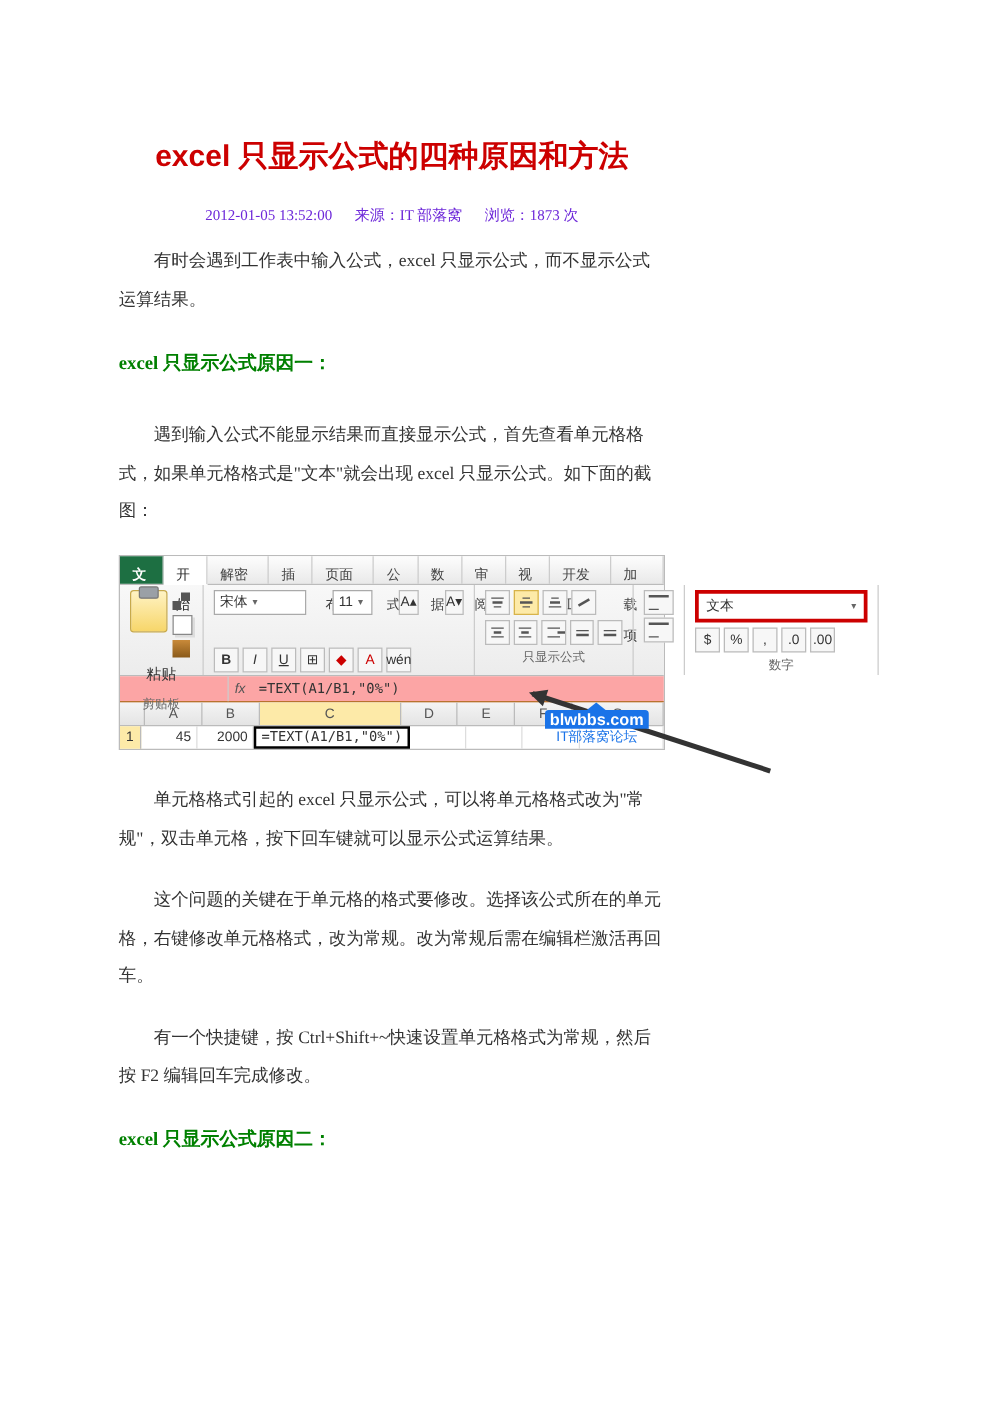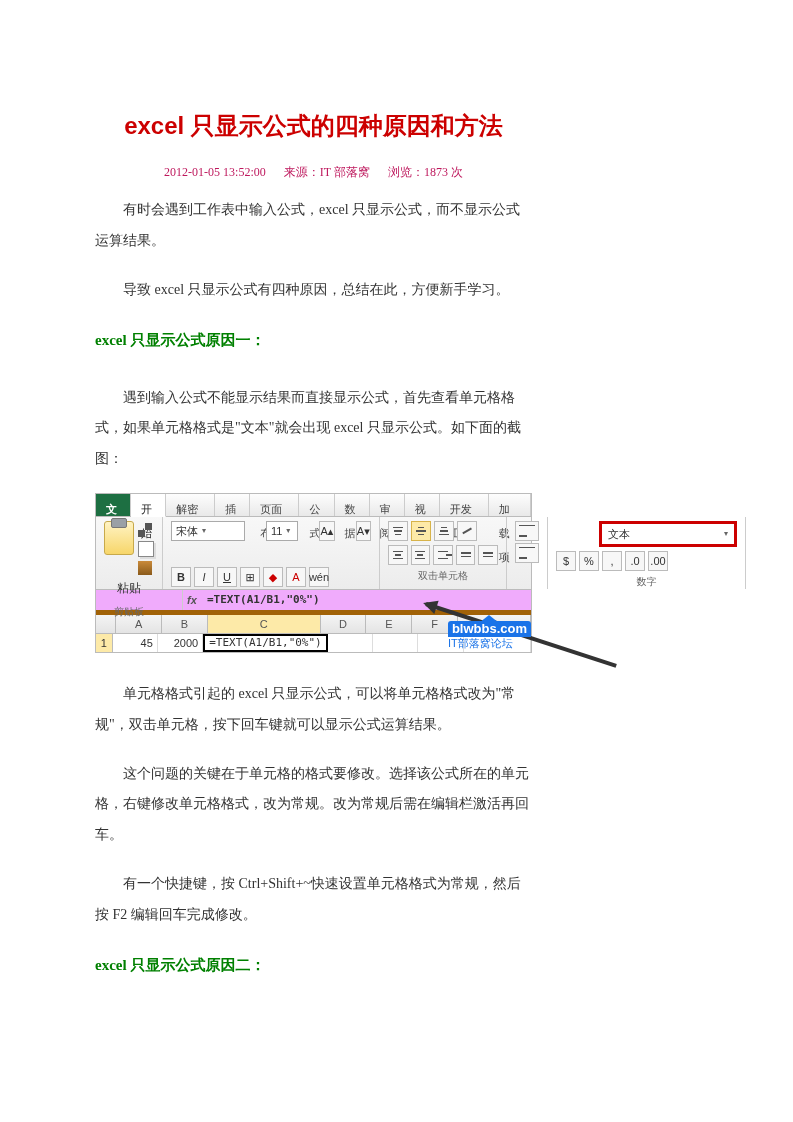--- a/index.html
+++ b/index.html
@@ -21,21 +21,21 @@
     text-align: center;
     color: #cc0000;
     font-size: 24px;
     font-weight: bold;
     margin: 0 0 6px 0;
     font-family: "SimHei", "黑体", sans-serif;
   }
   .meta {
     text-align: center;
     font-size: 12px;
-    color: #be185d;
+    color: #6d28d9;
     margin-bottom: 10px;
   }
   .summary {
     background: #f2f2f2;
     padding: 6px 10px;
     margin-bottom: 14px;
     font-size: 14px;
     color: #333;
   }
   .summary b { font-weight: bold; }
@@ -130,25 +130,25 @@
   .font-bottom{ display:flex; gap:3px;}
   .align-top{ display:flex; gap:3px; margin-bottom:4px;}
   .align-bottom{ display:flex; gap:3px;}
   .align-btn{ width:18px; height:18px; border:1px solid #bbb; background:#f7f7f7; display:flex; flex-direction:column; align-items:center; justify-content:center; gap:2px;}
   .align-btn span{ display:block; height:1.5px; background:#555;}
   .align-btn.active{ background:#fdeaa8; border-color:#d7b34a;}
   .wrap-btn{ border:1px solid #bbb; background:#f7f7f7; width:22px; height:18px; position:relative;}
   .wrap-btn::before{content:"";position:absolute;left:3px;top:3px;right:3px;height:1.5px;background:#555;}
   .wrap-btn::after{content:"";position:absolute;left:3px;bottom:3px;width:8px;height:1.5px;background:#555;}
   .num-box{ display:flex; flex-direction:column; gap:4px; position:relative;}
-  .num-dd{ width:120px; height:20px; border:3px solid #c00; background:#fff; display:flex; align-items:center; padding:0 6px; font-size:11px;margin-left:43px;}
+  .num-dd{ width:120px; height:20px; border:3px solid #c00; background:#fff; display:flex; align-items:center; padding:0 6px; font-size:11px;}
   .num-dd .arr{ margin-left:auto; font-size:8px; color:#666;}
   .num-row{ display:flex; gap:3px;}
 
-  .formula-bar{ display:flex; height:20px; border-bottom:5px solid #a16207; background:#f0abfc; align-items:center;font-weight:bold;}
+  .formula-bar{ display:flex; height:20px; border-bottom:1px solid #a16207; background:#fca5a5; align-items:center;}
   .namebox{ width:74px; border-right:1px solid #ccc; padding:0 6px; font-size:11px; height:100%; display:flex; align-items:center;}
   .fx{ width:18px; text-align:center; font-style:italic; color:#555;}
   .formula-txt{ flex:1; padding:0 6px; font-family: "Consolas", monospace; font-size:11px;}
 
   .sheet-hdr{ display:flex; height:18px; background:linear-gradient(#f4f4f4,#e4e4e4); border-bottom:1px solid #bbb;}
   .rowh{ width:24px; border-right:1px solid #bbb;}
   .colh{ border-right:1px solid #bbb; text-align:center; font-size:11px; color:#555; line-height:18px;}
   .colA{width:56px;} .colB{width:56px;} .colC{width:140px;} .colD{width:56px;} .colE{width:56px;} .colF{width:56px;} .colG{width:90px;}
   .colh.sel{ background:#fdeaa8;}
   .row1{ display:flex; height:18px;}
@@ -162,22 +162,22 @@
     border-top:4px solid #333;
     top: 108px; left: 330px;
     transform: rotate(18deg);
     transform-origin: left center;
   }
   .arrow-line::after{
     content:""; position:absolute; left:-10px; top:-9px;
     border:7px solid transparent; border-right:14px solid #333;
   }
   .watermark{
-    position:absolute; right:0; bottom:2px;
-    font-size:11px; color:#1a73e8; text-align:left; line-height:1.2;
+    position:absolute; right:12px; bottom:2px;
+    font-size:11px; color:#1a73e8; text-align:center; line-height:1.2;
   }
   .watermark .logo{
     background:#1a73e8; color:#fff; padding:0 4px; border-radius:3px 3px 0 0;
     font-family: Arial, sans-serif; font-weight:bold; font-size:13px;
     display:inline-block;
   }
   .watermark .roof{
     width:0;height:0;border-left:10px solid transparent;border-right:10px solid transparent;
     border-bottom:8px solid #1a73e8; margin:0 auto -2px auto;
   }
@@ -193,21 +193,20 @@
     <span>2012-01-05 13:52:00</span>
     &nbsp;&nbsp;&nbsp;&nbsp;
     <span>来源：</span><span>IT 部落窝</span>
     &nbsp;&nbsp;&nbsp;&nbsp;
     <span>浏览：</span><span>1873 次</span>
   </div>
 
 
   <p class="body intro-line">有时会遇到工作表中输入公式，excel 只显示公式，而不显示公式运算结果。</p>
 
-  <p class="body">导致 excel 只显示公式有四种原因，总结在此，方便新手学习。</p>
 
   <h3 class="section">excel 只显示公式原因一：</h3>
 
   <p class="body">遇到输入公式不能显示结果而直接显示公式，首先查看单元格格式，如果单元格格式是"文本"就会出现 excel 只显示公式。如下面的截图：</p>
 
   <div class="excel-wrap">
     <div class="tabs">
       <div class="tab file">文件</div>
       <div class="tab active">开始</div>
       <div class="tab">解密工具</div>
@@ -298,21 +297,21 @@
             </div>
           <div class="align-btn">
               <span style="width:10px"></span>
               <span style="width:10px"></span>
             </div>
           <div class="align-btn">
               <span style="width:10px"></span>
               <span style="width:10px"></span>
             </div>
         </div>
-        <div class="group-label">双击单元格</div>
+        <div class="group-label">只显示公式</div>
       </div>
 
       <div class="group" style="width:30px">
         <div class="wrap-btn"></div>
         <div class="wrap-btn"></div>
         <div class="group-label">&nbsp;</div>
       </div>
 
       <div class="group" style="flex:1">
         <div class="num-box">

